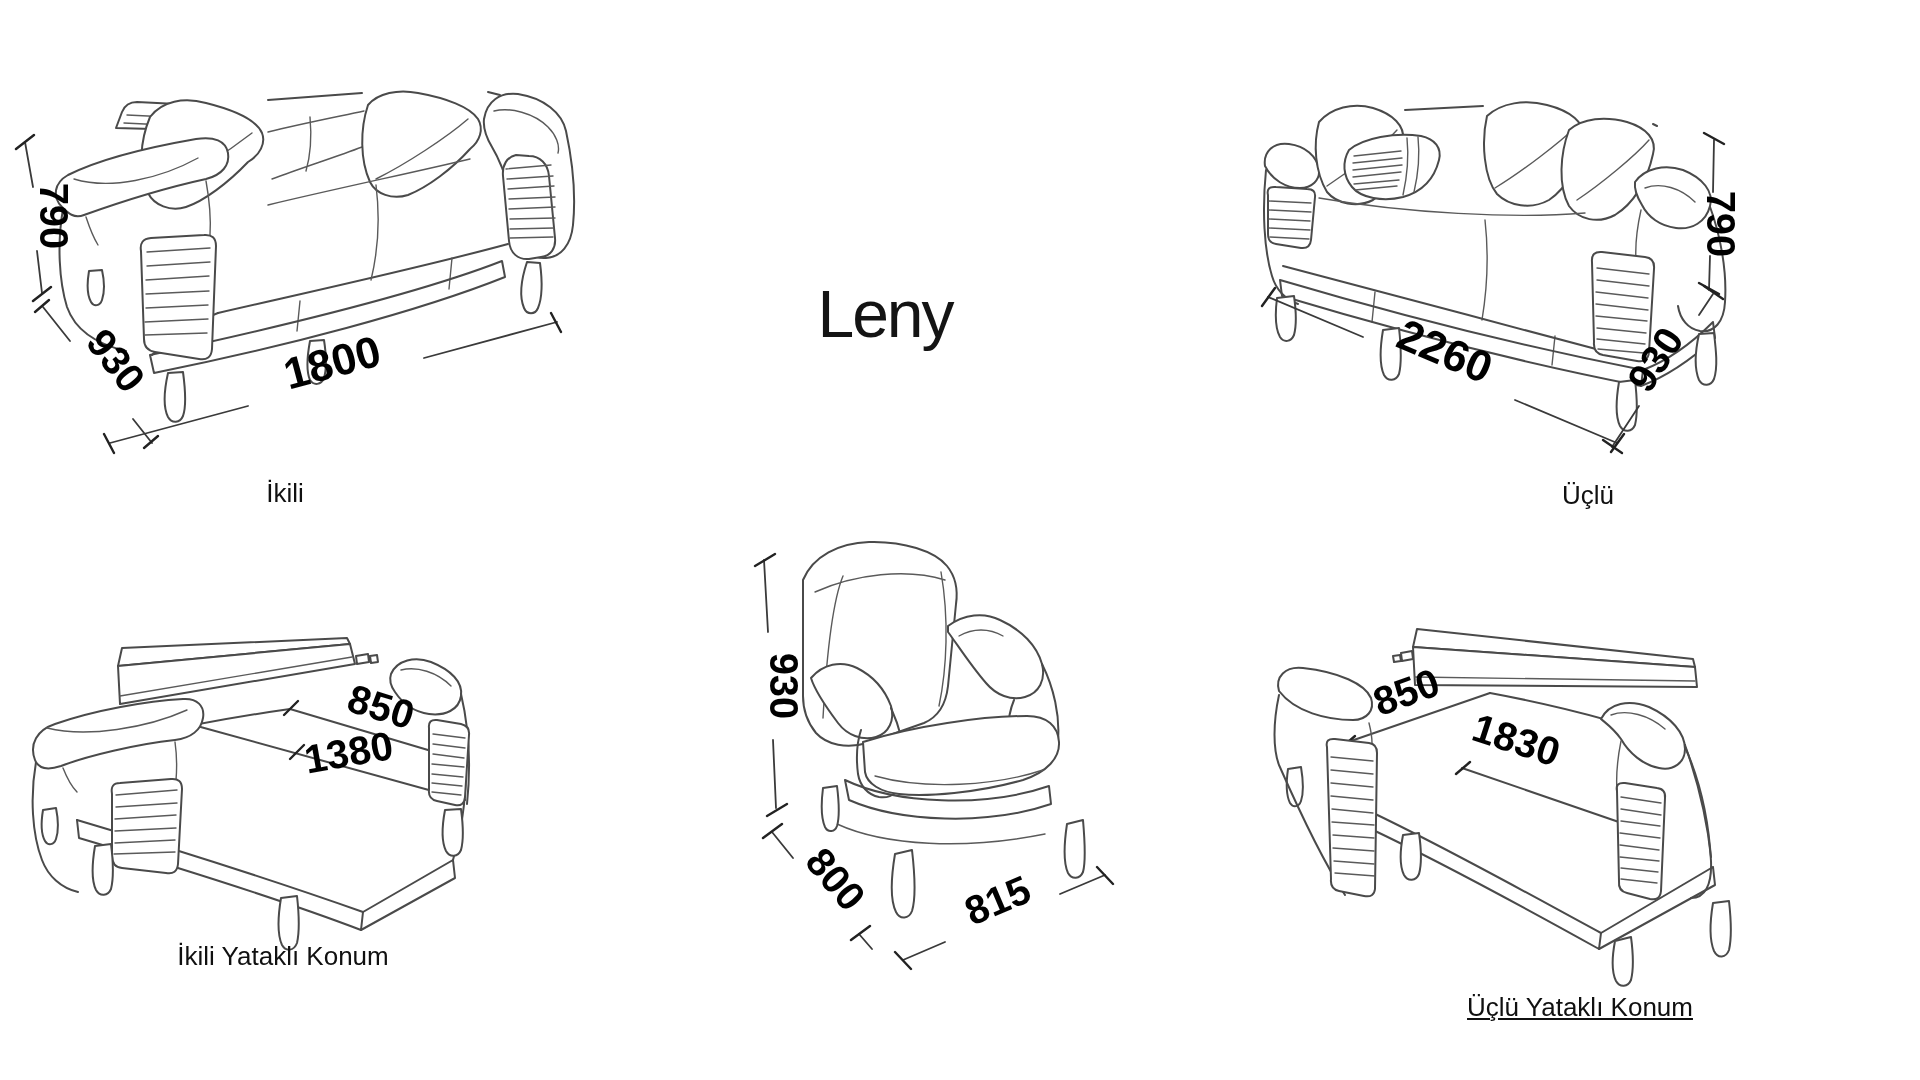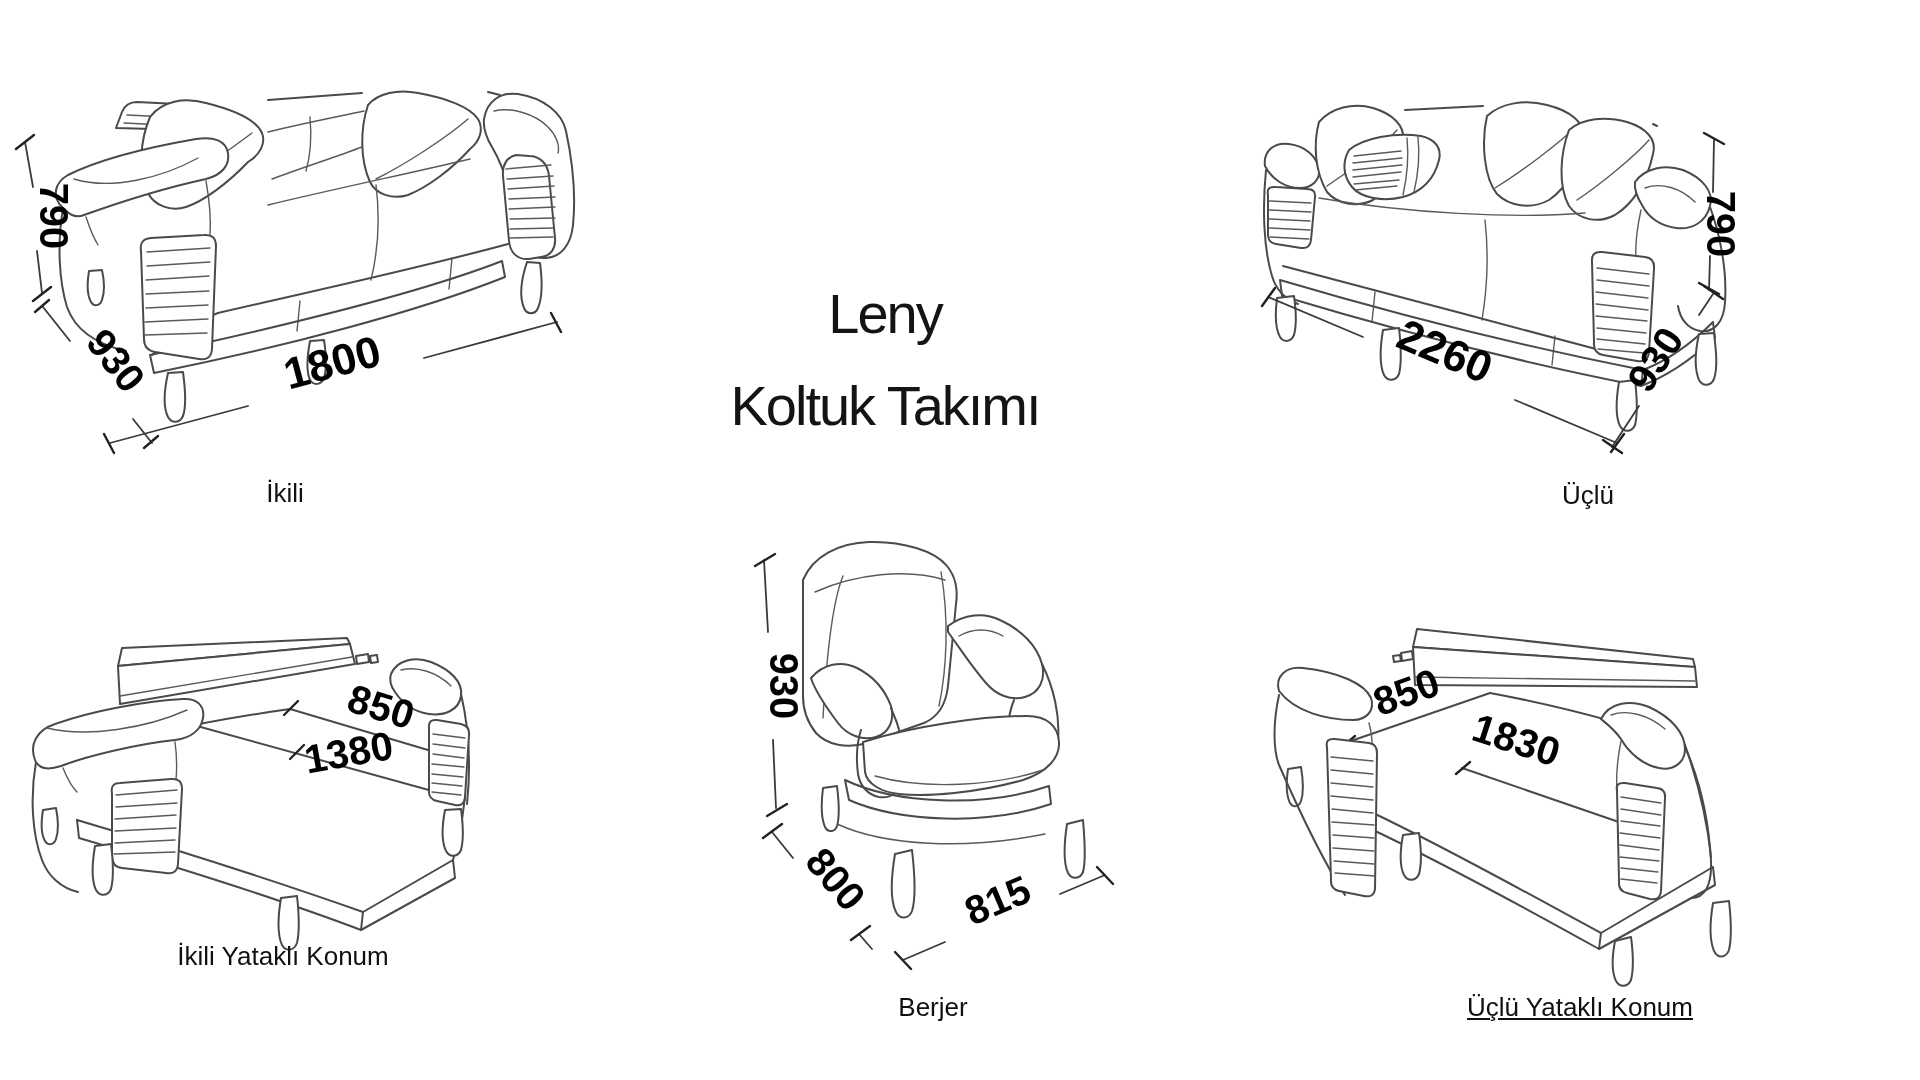--- a/index.html
+++ b/index.html
@@ -1,19 +1,19 @@
 <!DOCTYPE html>
 <html><head>
 <meta charset="utf-8">
 <style>
   html,body{margin:0;padding:0;background:#fff;}
   .canvas{position:relative;width:1920px;height:1080px;background:#ffffff;overflow:hidden;
           font-family:"Liberation Sans",sans-serif;}
   .title{position:absolute;left:585px;top:268px;width:600px;text-align:center;color:#141414;
-         font-size:56px;line-height:92px;font-weight:400;letter-spacing:-2px;}
+         font-size:66px;line-height:92px;font-weight:400;letter-spacing:-2px;}
   .title span{display:block;}
   .caption{position:absolute;width:400px;text-align:center;font-size:26px;color:#101010;}
   .cap-ikili{left:85px;top:478px;}
   .cap-uclu{left:1388px;top:480px;text-align:center;}
   .cap-ikili-y{left:83px;top:941px;}
   .cap-berjer{left:733px;top:992px;}
   .cap-uclu-y{left:1380px;top:992px;text-decoration:underline;}
   figure{position:absolute;margin:0;padding:0;}
   .fig-ikili{left:0;top:55px;}
   .fig-uclu{left:1255px;top:70px;}
@@ -28,21 +28,20 @@
   svg text{font-family:"Liberation Sans",sans-serif;font-weight:700;font-size:40px;fill:#000000;}
   svg text.big{font-size:44px;}
 </style>
 </head>
 <body>
 
 <div class="canvas">
 
   <header class="title">
     <span>Leny</span>
-    <span>Koltuk Takımı</span>
   </header>
 
   <figure class="fig-ikili">
     <svg width="660" height="410" viewBox="0 0 660 410">
       <g>
 
         <path class="art" d="M116,73 L122,57 Q126,47 137,47 L197,50 L189,75 Z"></path>
         <path class="thin" d="M124,68 L186,71 M127,60 L189,63"></path>
         <path class="art" d="M268,45 L362,38 M488,37 L500,40"></path>
 
@@ -269,16 +268,15 @@
       </g>
       <g>
         <text transform="translate(247,158) rotate(18)" text-anchor="middle">1830</text>
       </g>
     </svg>
   </figure>
 
   <div class="caption cap-ikili">İkili</div>
   <div class="caption cap-uclu">Üçlü</div>
   <div class="caption cap-ikili-y">İkili Yataklı Konum</div>
-  <div class="caption cap-berjer">Berjer</div>
   <div class="caption cap-uclu-y">Üçlü Yataklı Konum</div>
 
 </div>
 
 </body></html>

